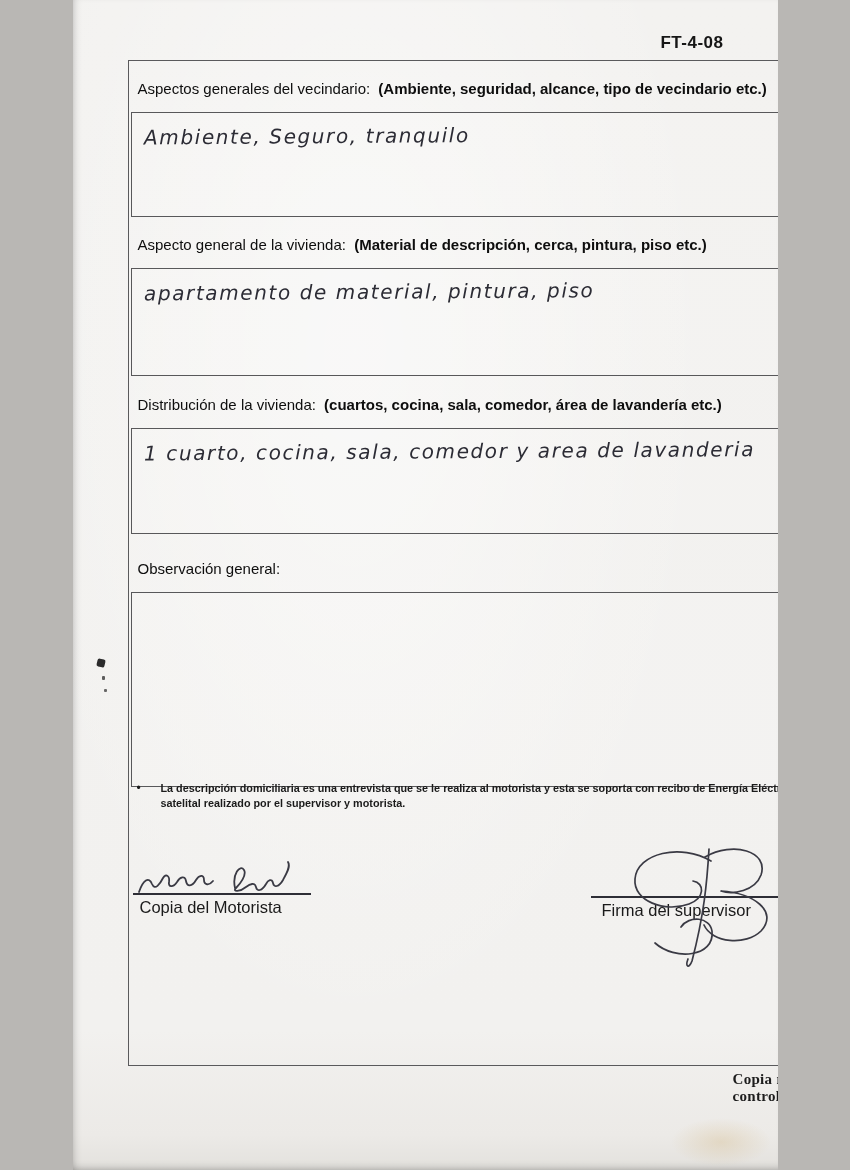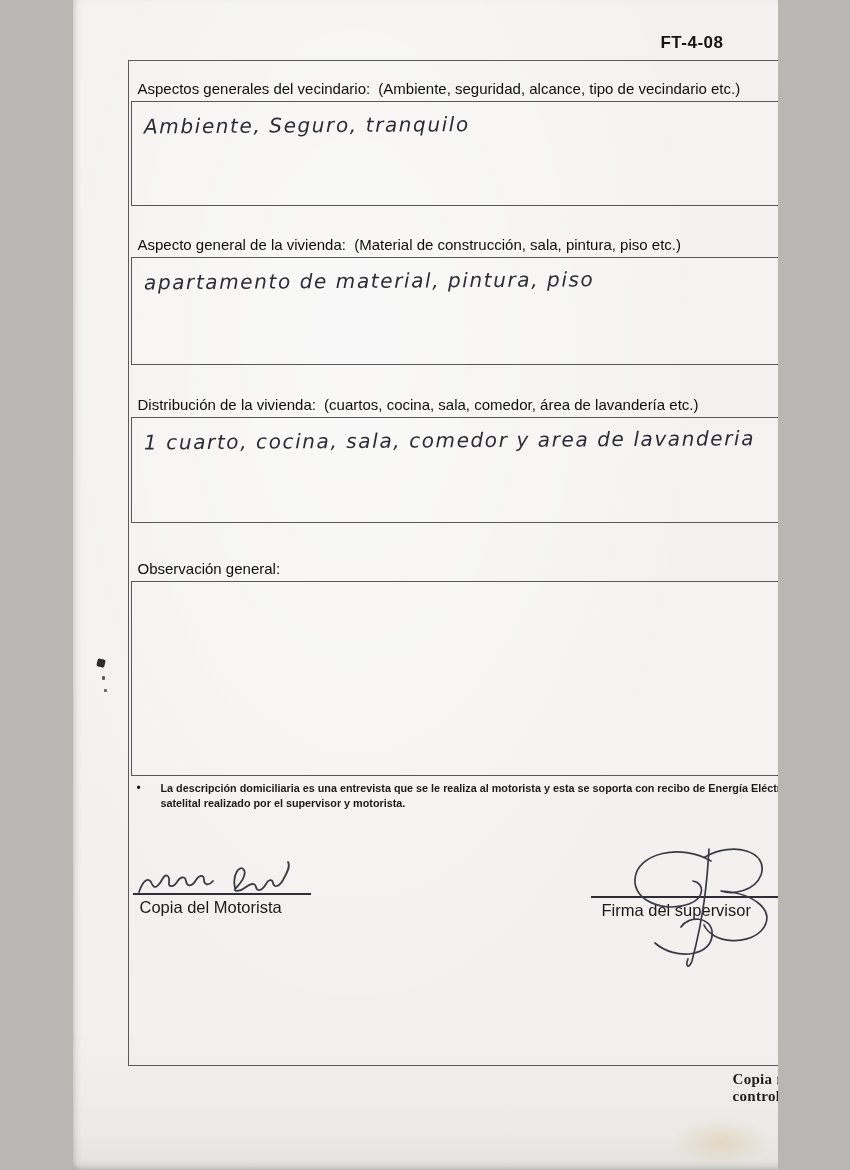--- a/index.html
+++ b/index.html
@@ -24,23 +24,23 @@
   .outer-frame{
     position:absolute; left:55px; top:60px; width:733px; height:1004px;
     border:1.6px solid #5a5a5c;
   }
   .fsec{position:absolute; left:55px; width:735px;}
   .fhead{
     margin-left:10px; font-size:15px; line-height:18px; color:#0e0e0e;
     white-space:nowrap;
   }
   .fhead .b{font-weight:normal;}
-  .fhead .h{font-weight:normal; margin-left:4px;}
+  .fhead .h{font-weight:bold; margin-left:4px;}
   .fbox{
-    margin-left:3px; margin-top:3px; width:708px;
+    margin-left:3px; margin-top:14px; width:708px;
     border:1.4px solid #58585a;
     background:rgba(255,255,255,.12);
   }
   .hand{
     font-family:"DejaVu Sans", sans-serif;
     font-style:italic;
     font-size:20px; letter-spacing:1.6px;
     color:#2c2c35;
     padding:10px 12px 0 12px;
     transform:rotate(-.4deg);
@@ -82,21 +82,21 @@
       <span class="h">(Ambiente, seguridad, alcance, tipo de vecindario etc.)</span>
     </div>
     <div class="fbox" style="height:103px">
       <div class="hand">Ambiente, Seguro, tranquilo</div>
     </div>
   </section>
 
   <section class="fsec" style="top:236px">
     <div class="fhead">
       <span class="b">Aspecto general de la vivienda:</span>
-      <span class="h">(Material de construcción, sala, pintura, piso etc.)</span>
+      <span class="h">(Material de descripción, cerca, pintura, piso etc.)</span>
     </div>
     <div class="fbox" style="height:106px">
       <div class="hand">apartamento de material, pintura, piso</div>
     </div>
   </section>
 
   <section class="fsec" style="top:396px">
     <div class="fhead">
       <span class="b">Distribución de la vivienda:</span>
       <span class="h">(cuartos, cocina, sala, comedor, área de lavandería etc.)</span>

